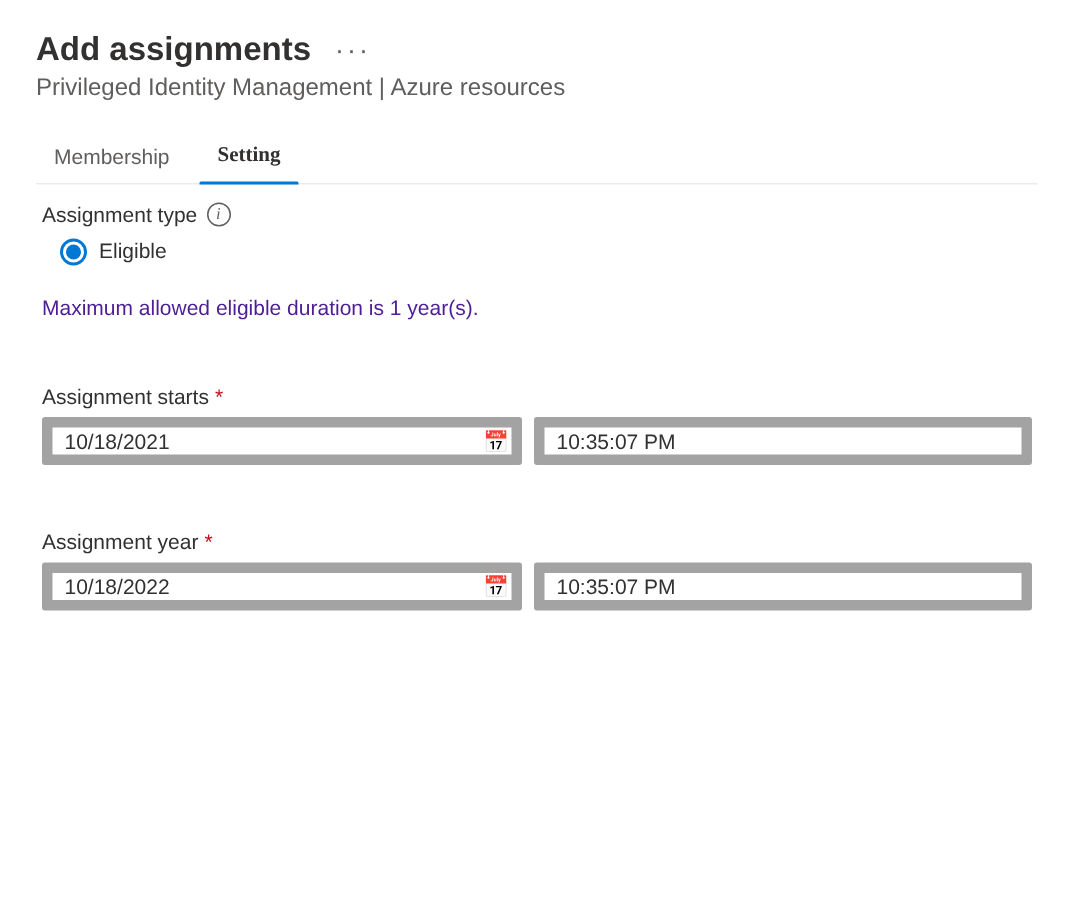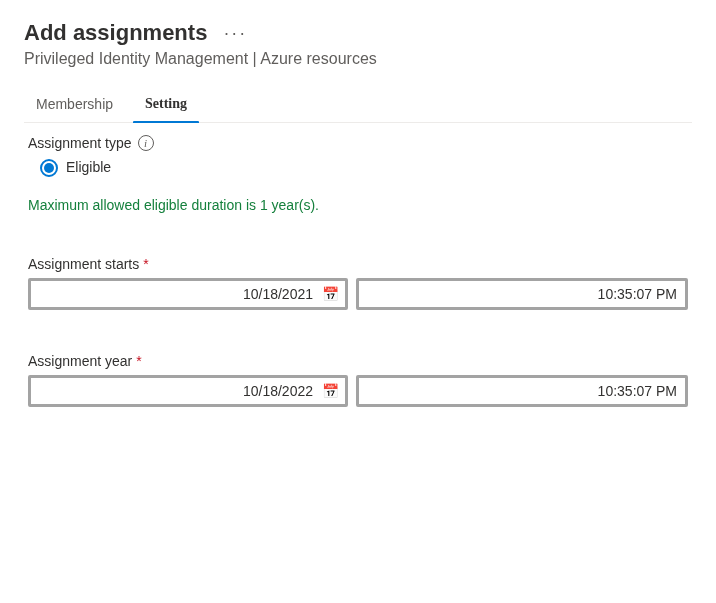--- a/index.html
+++ b/index.html
@@ -164,21 +164,21 @@
       border-color: #605e5c;
     }
 
     .radio-label {
       font-size: 14px;
       color: #323130;
     }
 
     .notice-text {
       font-size: 14px;
-      color: #15803d;
+      color: #4c1d95;
       margin-bottom: 24px;
       margin-top: 4px;
     }
 
     .date-field-group {
       margin-bottom: 20px;
     }
 
     .date-label {
       font-size: 14px;
@@ -207,28 +207,27 @@
     }
 
     .time-input-wrapper {
       flex: 1;
     }
 
     .date-input,
     .time-input {
       width: 100%;
       height: 32px;
-      border: 3px solid #a3a3a3;
+      border: 7px solid #a3a3a3;
       border-radius: 2px;
       padding: 0 8px;
       font-size: 14px;
       color: #323130;
       background: white;
       outline: none;
-      text-align: right;
     }
 
     .date-input {
       padding-right: 32px;
     }
 
     .calendar-icon {
       position: absolute;
       right: 8px;
       top: 50%;

